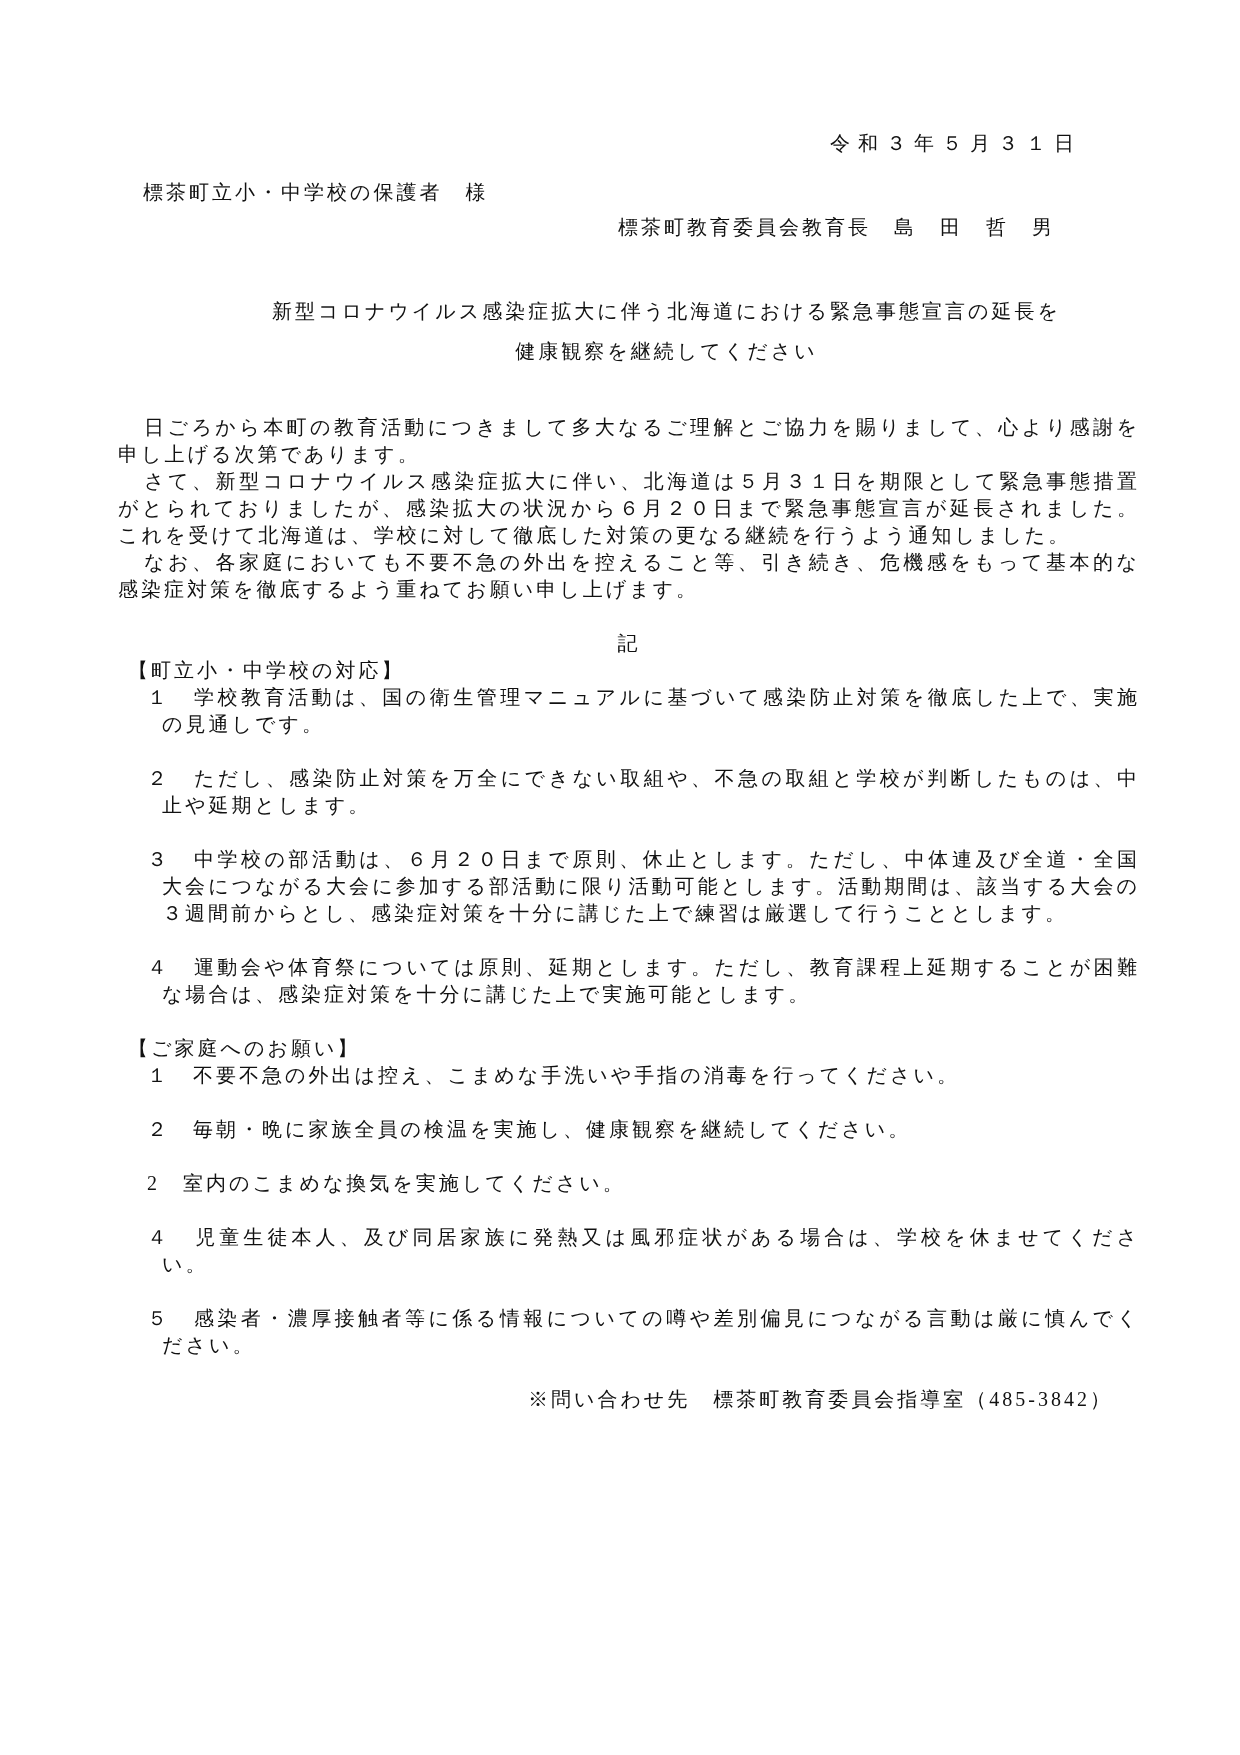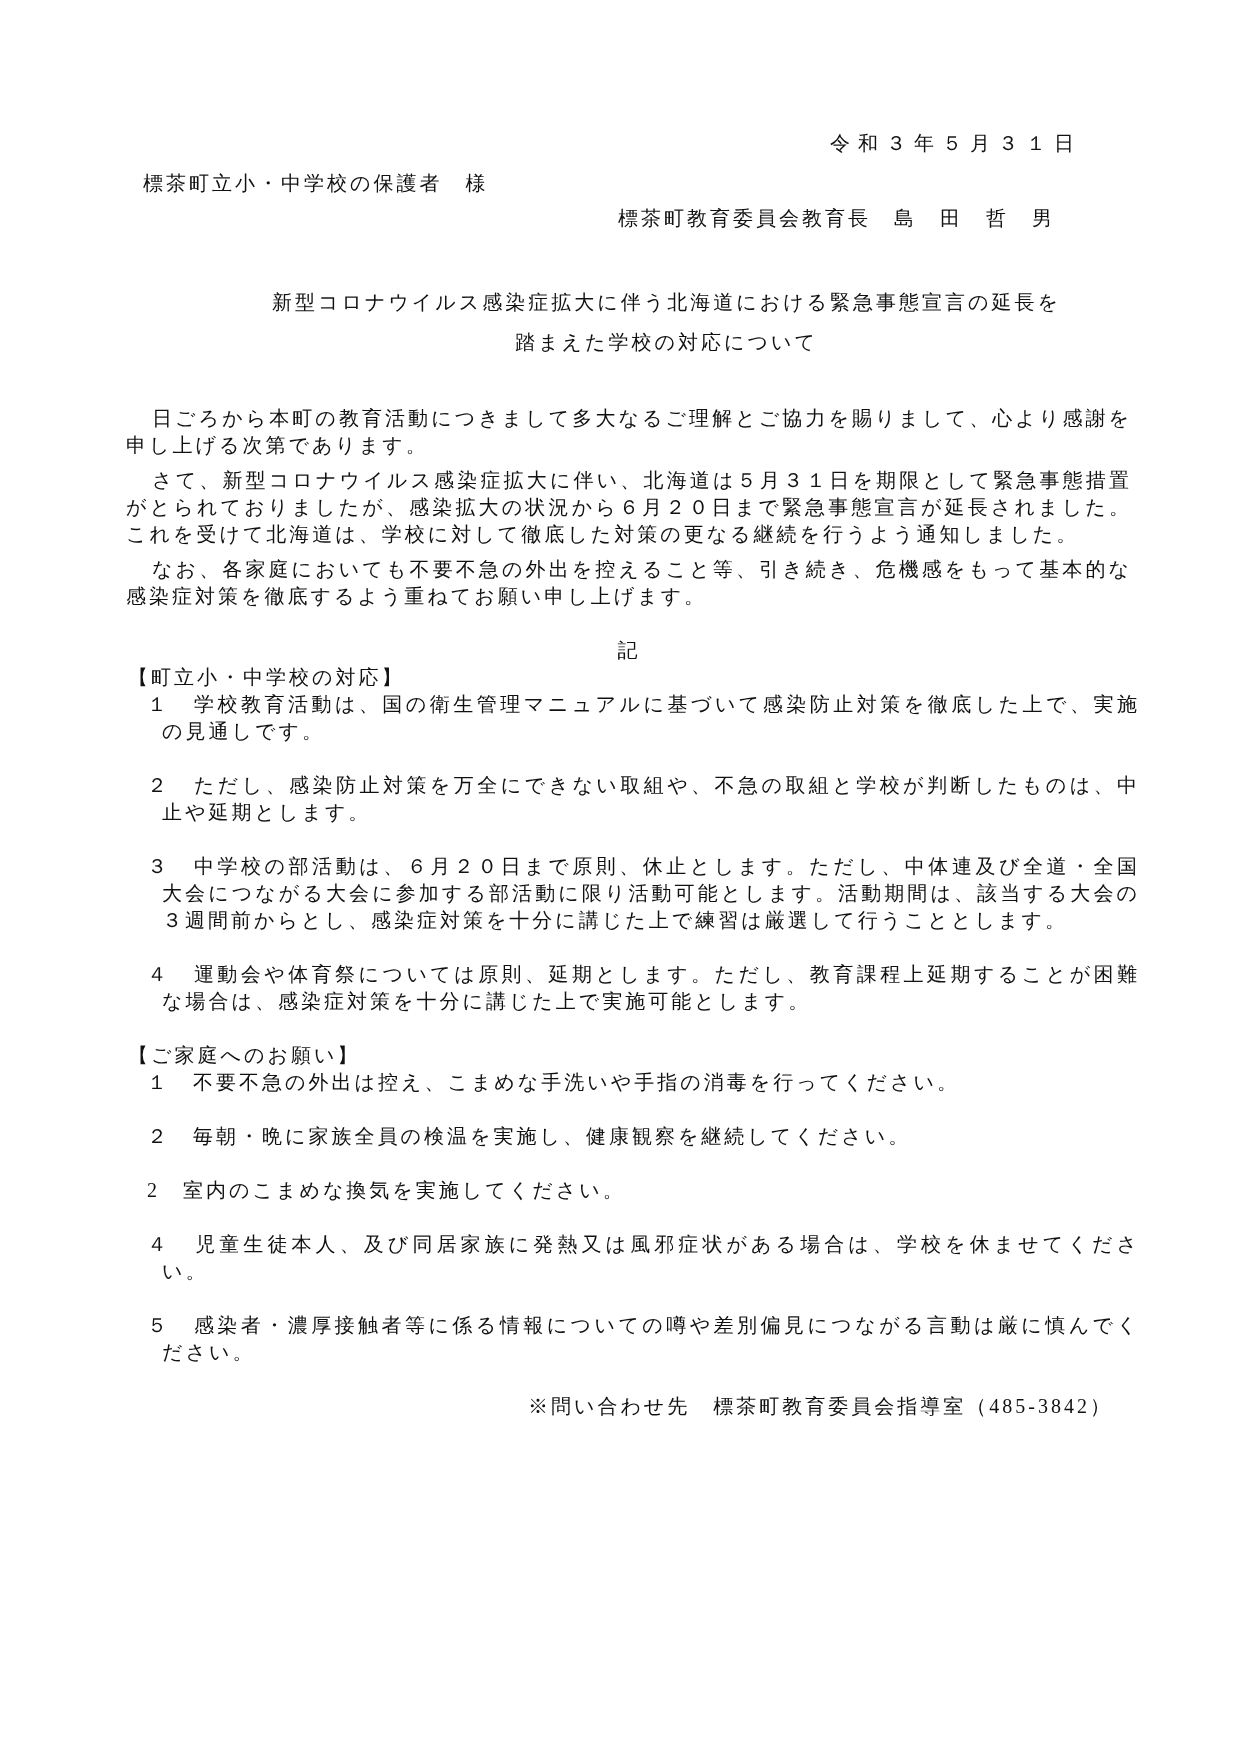--- a/index.html
+++ b/index.html
@@ -21,42 +21,42 @@
     padding: 130px 100px 0 118px;
     overflow: hidden;
   }
   .date {
     text-align: right;
     padding-right: 58px;
     letter-spacing: 8px;
     white-space: nowrap;
   }
   .addressee {
-    margin-top: 13px;
+    margin-top: 22px;
     margin-left: 25px;
     white-space: nowrap;
   }
   .sender {
     margin-top: 8px;
     margin-left: 500px;
     white-space: nowrap;
   }
   .title {
     margin-top: 57px;
     margin-left: 75px;
     text-align: center;
   }
   .title-line { white-space: nowrap; }
   .title-line2 { margin-top: 13px; }
   .body-text {
     margin-top: 49px;
     text-align: justify;
   }
   .body-text p {
-    margin: 8px;
+    margin: 0;
     text-indent: 26px;
   }
   .ki {
     margin-top: 27px;
     text-align: center;
   }
   .section-header {
     margin-left: 10px;
     white-space: nowrap;
   }
@@ -81,21 +81,21 @@
 <div class="page">
 
   <div class="date">令和３年５月３１日</div>
 
   <div class="addressee">標茶町立小・中学校の保護者　様</div>
 
   <div class="sender">標茶町教育委員会教育長　島　田　哲　男</div>
 
   <div class="title">
     <div class="title-line">新型コロナウイルス感染症拡大に伴う北海道における緊急事態宣言の延長を</div>
-    <div class="title-line title-line2">踏まえた学校の対応について</div>
+    <div class="title-line title-line2">健康観察を継続してください</div>
   </div>
 
   <div class="body-text">
     <p>日ごろから本町の教育活動につきまして多大なるご理解とご協力を賜りまして、心より感謝を申し上げる次第であります。</p>
     <p>さて、新型コロナウイルス感染症拡大に伴い、北海道は５月３１日を期限として緊急事態措置がとられておりましたが、感染拡大の状況から６月２０日まで緊急事態宣言が延長されました。これを受けて北海道は、学校に対して徹底した対策の更なる継続を行うよう通知しました。</p>
     <p>なお、各家庭においても不要不急の外出を控えること等、引き続き、危機感をもって基本的な感染症対策を徹底するよう重ねてお願い申し上げます。</p>
   </div>
 
   <div class="ki">記</div>
 

